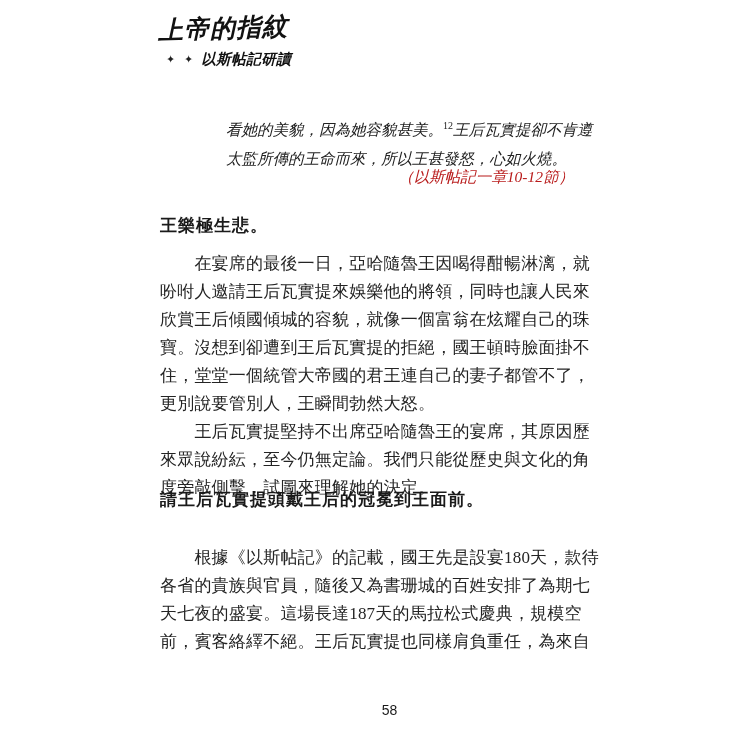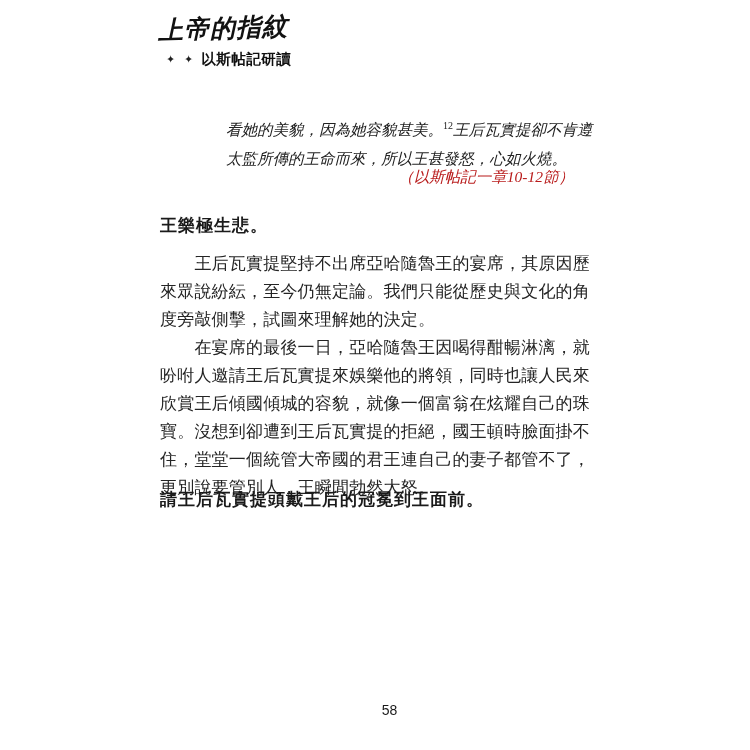--- a/index.html
+++ b/index.html
@@ -37,20 +37,21 @@
     font-size: 11px;
     letter-spacing: 3px;
     color: #222222;
   }
   .logo-subtitle {
     font-family: "Liberation Sans", "DejaVu Sans", sans-serif;
     font-weight: bold;
     font-size: 14.5px;
     color: #111111;
     letter-spacing: 0.5px;
+    font-style: italic;
   }
 
   
   .quote {
     position: absolute;
     left: 214px;
     top: 104px;
     width: 380px;
     font-style: italic;
     font-size: 15.5px;
@@ -132,29 +133,35 @@
   </div>
 
   <p class="quote"><span>看她的美貌，因為她容貌甚美。</span><sup>12</sup><span>王后瓦實提卻不肯遵
 太監所傳的王命而來，所以王甚發怒，心如火燒。</span></p>
 
   <p class="citation">（以斯帖記一章10-12節）</p>
 
   <h2 class="sec-heading heading-1">王樂極生悲。</h2>
 
   <div class="body-block block-1">
-    <p>　　王后瓦實提堅持不出席亞哈隨魯王的宴席，其原因歷
-來眾說紛紜，至今仍無定論。我們只能從歷史與文化的角
-度旁敲側擊，試圖來理解她的決定。</p>
     <p>　　在宴席的最後一日，亞哈隨魯王因喝得酣暢淋漓，就
 吩咐人邀請王后瓦實提來娛樂他的將領，同時也讓人民來
 欣賞王后傾國傾城的容貌，就像一個富翁在炫耀自己的珠
 寶。沒想到卻遭到王后瓦實提的拒絕，國王頓時臉面掛不
 住，堂堂一個統管大帝國的君王連自己的妻子都管不了，
 更別說要管別人，王瞬間勃然大怒。</p>
+    <p>　　王后瓦實提堅持不出席亞哈隨魯王的宴席，其原因歷
+來眾說紛紜，至今仍無定論。我們只能從歷史與文化的角
+度旁敲側擊，試圖來理解她的決定。</p>
   </div>
 
   <h2 class="sec-heading heading-2">請王后瓦實提頭戴王后的冠冕到王面前。</h2>
 
+  <div class="body-block block-2">
+    <p>　　根據《以斯帖記》的記載，國王先是設宴180天，款待
+各省的貴族與官員，隨後又為書珊城的百姓安排了為期七
+天七夜的盛宴。這場長達187天的馬拉松式慶典，規模空
+前，賓客絡繹不絕。王后瓦實提也同樣肩負重任，為來自</p>
+  </div>
 
   <div class="page-number">58</div>
 
 </div>
 
 </body></html>

